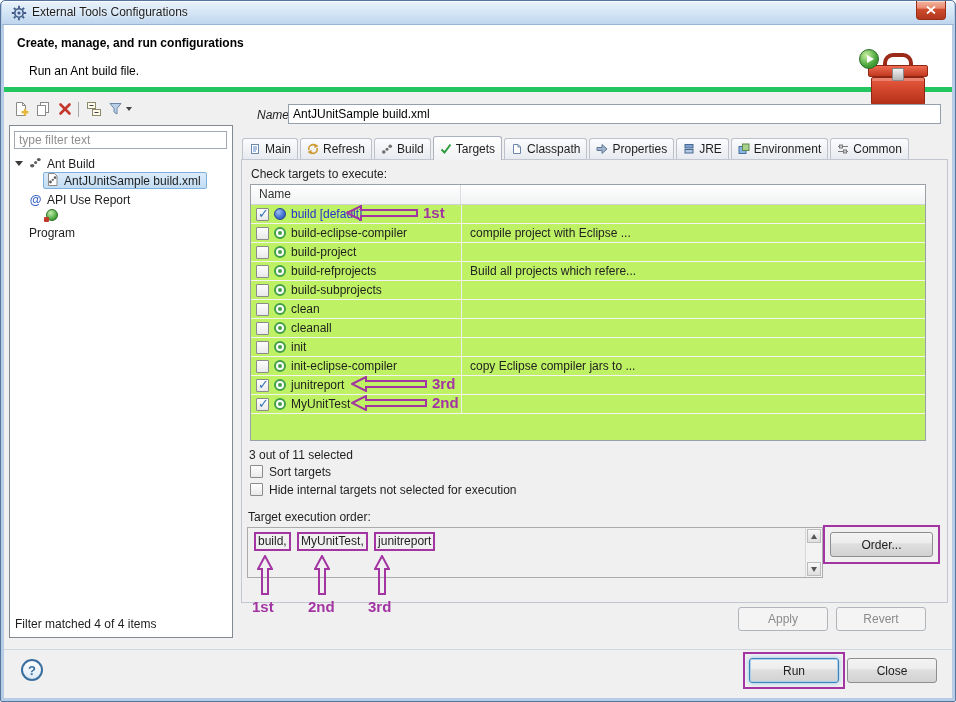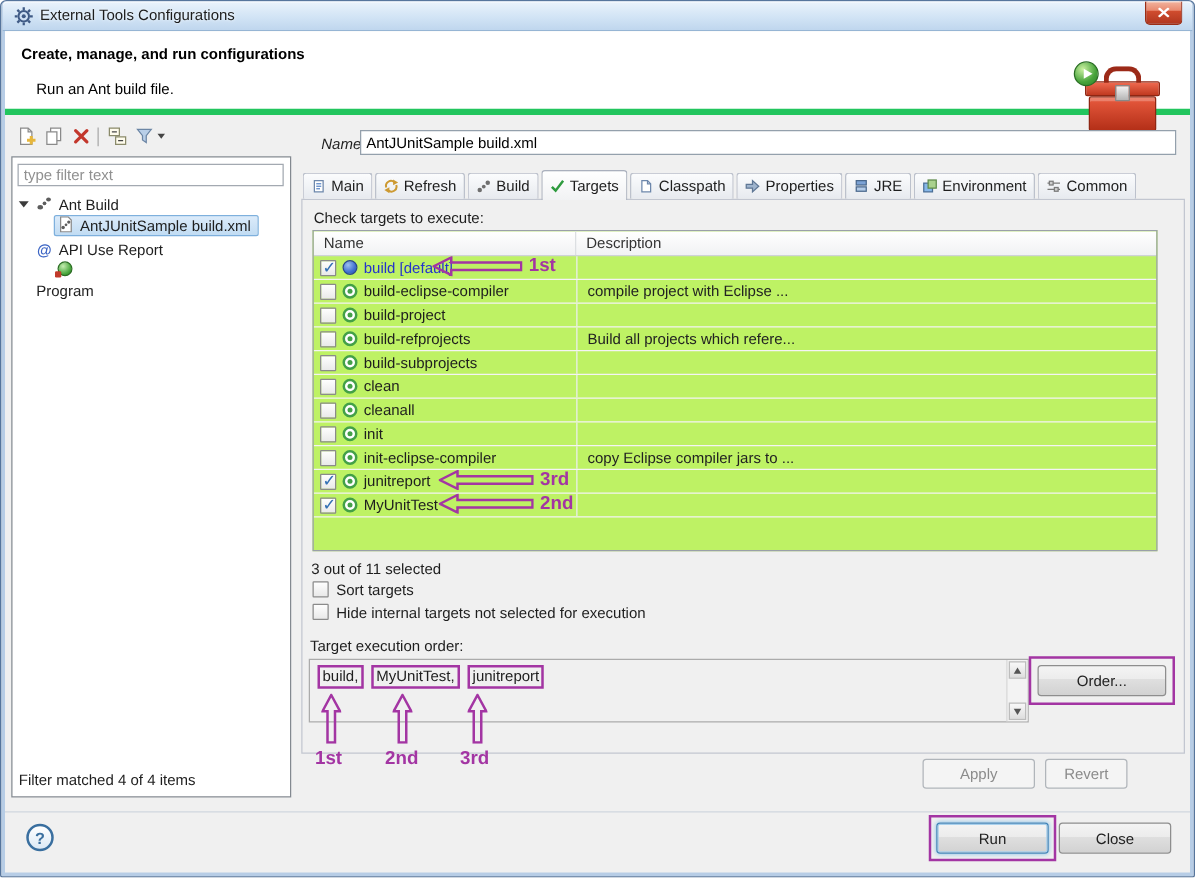--- a/index.html
+++ b/index.html
@@ -332,21 +332,20 @@
     </div>
   </div>
 
   <div class="frame"></div>
 
   <div class="lbl" style="left:250px;top:166px;">Check targets to execute:</div>
 
   <div class="ttable">
     <div class="thead">
       <div class="th-name">Name</div>
-      <div class="th-desc">Description</div>
     </div>
     <div class="trow">
       <div class="cell-name">
         <span class="cb checked"></span>
         <span class="ticon blue"></span>
         <span class="tname default">build [default]</span>
       </div>
       <div class="cell-desc"></div>
     </div>
     <div class="trow">
@@ -482,21 +481,21 @@
     <polygon points="8,1 15,14 11,14 11,39 5,39 5,14 1,14" fill="none" stroke="#a335a3" stroke-width="2"></polygon>
   </svg>
   <div class="ann" style="left:251px;top:597px;">1st</div>
   <div class="ann" style="left:307px;top:597px;">2nd</div>
   <div class="ann" style="left:367px;top:597px;">3rd</div>
 
   <div class="btn" style="left:829px;top:531px;width:103px;height:25px;">Order...</div>
   <div class="annbox" style="left:822px;top:524px;width:117px;height:39px;"></div>
 
   <div class="btn disabled" style="left:737px;top:606px;width:90px;height:24px;">Apply</div>
-  <div class="btn disabled" style="left:835px;top:606px;width:66px;height:24px;">Revert</div>
+  <div class="btn disabled" style="left:835px;top:606px;width:90px;height:24px;">Revert</div>
 
   <div class="footline"></div>
   <div class="help">
       <span>?</span>
     </div>
 
   <div class="btn focus" style="left:748px;top:657px;width:90px;height:25px;">Run</div>
   <div class="annbox" style="left:742px;top:651px;width:102px;height:37px;"></div>
   <div class="btn" style="left:846px;top:657px;width:90px;height:25px;">Close</div>
 

